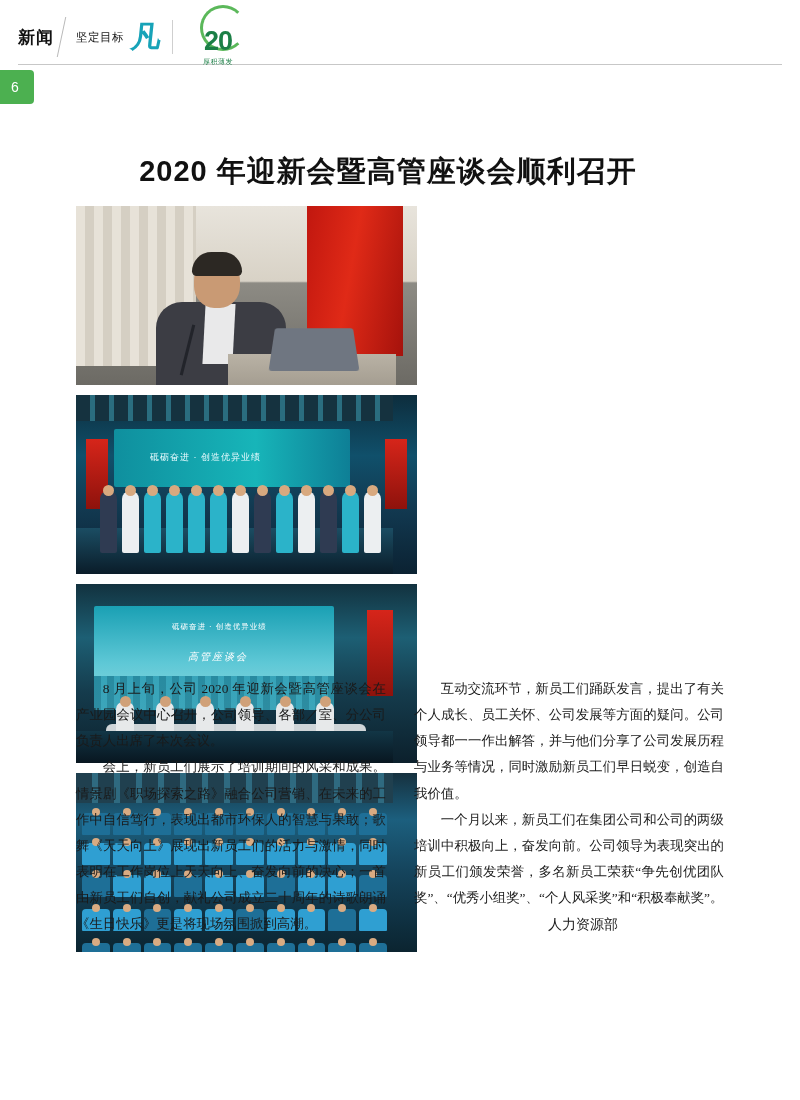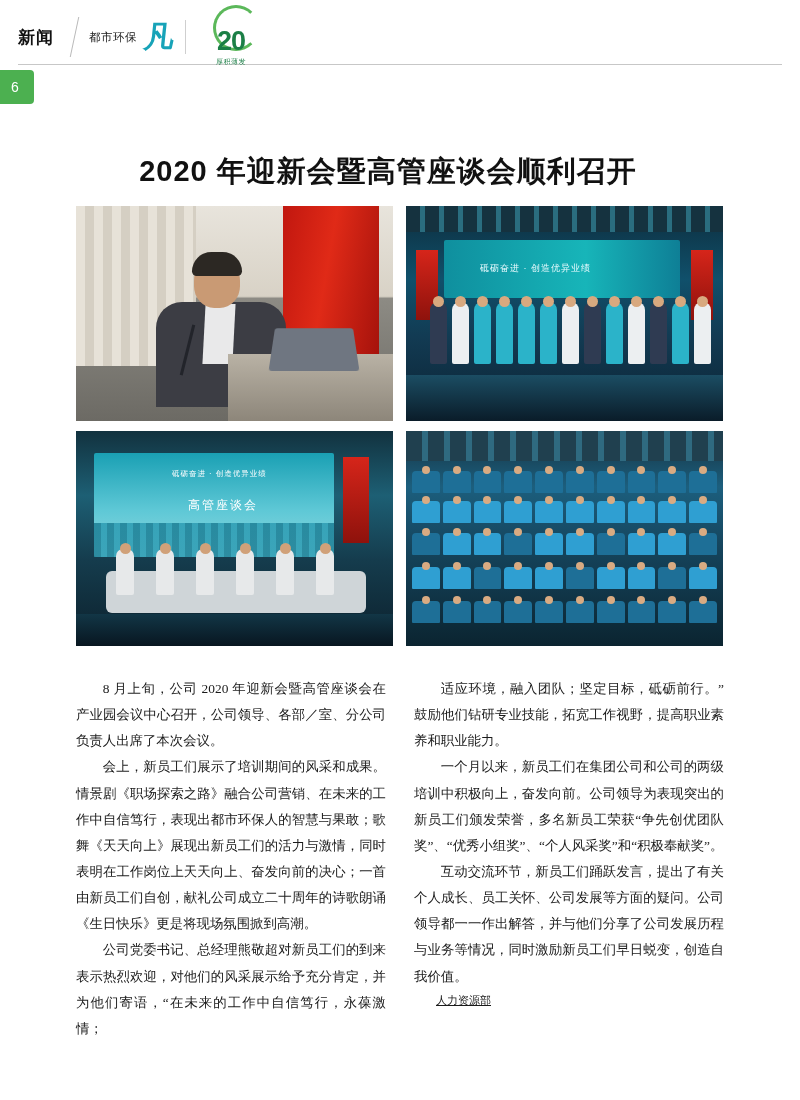--- a/index.html
+++ b/index.html
@@ -30,21 +30,21 @@
     display: flex;
     align-items: center;
     height: 46px;
   }
   .section-label {
     font-family: "Liberation Sans", sans-serif;
     font-weight: bold;
     font-size: 17px;
     color: #111;
     letter-spacing: 1px;
-    padding-right: 20px;
+    padding-right: 7px;
   }
   .header-divider {
     width: 1px;
     height: 40px;
     background: #b9b9b9;
     transform: skewX(-12deg);
     margin-right: 14px;
   }
   .brand-block {
     display: flex;
@@ -159,24 +159,25 @@
     position: absolute;
     left: 76px;
     top: 206px;
     width: 648px;
     display: flex;
     flex-wrap: wrap;
     gap: 10px 13px;
   }
   .photo {
     width: 317px;
-    height: 215px;
+    height: 179px;
     position: relative;
     overflow: hidden;
     background: #2a2a2a;
+    padding-left: 24px;
   }
 
   
   .ph1 { background: linear-gradient(180deg,#e8e4dc 0%, #d8d2c6 42%, #8d8b84 43%, #6c6a64 100%); }
   .ph1 .flag {
     position: absolute; right: 14px; top: 0; width: 96px; height: 150px;
     background: linear-gradient(100deg,#c1170f 0%, #e02a17 45%, #a5120c 100%);
   }
   .ph1 .curtain {
     position:absolute; left:0; top:0; width:120px; height:160px;
@@ -254,22 +255,22 @@
   .ph3 .bigscreen-city {
     position:absolute; left:18px; top:92px; width:240px; height:34px;
     background: repeating-linear-gradient(90deg,#1c7f96 0 7px,#2d9cb3 7px 13px);
     opacity:.85;
   }
   .ph3 .bigscreen-txt {
     position:absolute; left:96px; top:38px; color:#ffffff; font-size:7.5px;
     font-family:"Liberation Sans",sans-serif; letter-spacing:1px;
   }
   .ph3 .bigscreen-txt2 {
-    position:absolute; left:112px; top:66px; color:#ffffff; font-size:12px;
-    font-family:"Liberation Sans",sans-serif; letter-spacing:2px;
+    position:absolute; left:112px; top:66px; color:#ffffff; font-size:10px;
+    font-family:"Liberation Sans",sans-serif; letter-spacing:2px;font-style:italic;
   }
   .ph3 .flagR2 {
     position:absolute; right: 24px; top: 26px; width: 26px; height: 86px;
     background: linear-gradient(180deg,#d6251a,#8e120c);
   }
   .ph3 .sofa {
     position:absolute; left: 30px; top: 140px; width: 260px; height: 42px;
     background: #cfd5d8; border-radius: 6px;
   }
   .ph3 .panelists { position:absolute; left: 40px; top: 118px; display:flex; gap: 22px; }
@@ -321,36 +322,35 @@
     color: #1a1a1a;
     text-align: justify;
     font-family: "Liberation Serif", "DejaVu Serif", serif;
   }
   .col p {
     margin: 0;
     text-indent: 2em;
   }
   .signature {
     margin-top: 14px;
-    text-align: left;
-    font-size: 11px;
+    text-align: center;
+    font-size: 14px;
     color: #1a1a1a;
     text-indent: 0;
-    text-decoration: underline;
   }
 </style>
 </head>
 <body>
 
 <div class="page-header">
   <div class="header-inner">
     <div class="section-label">新闻</div>
     <div class="header-divider"></div>
     <div class="brand-block">
-      <div class="brand-cn">都市环保</div>
+      <div class="brand-cn">坚定目标</div>
       <div class="brand-mark">凡</div>
     </div>
     <div class="brand-sep"></div>
     <div class="anniv">
       <div class="anniv-ring"></div>
       <div class="anniv-num">20</div>
       <div class="anniv-sub">厚积薄发</div>
     </div>
   </div>
   <div class="header-rule"></div>
@@ -483,21 +483,19 @@
       </div>
     </div>
   </div>
 
 </div>
 
 <div class="body-cols">
   <div class="col">
     <p>8 月上旬，公司 2020 年迎新会暨高管座谈会在产业园会议中心召开，公司领导、各部／室、分公司负责人出席了本次会议。</p>
     <p>会上，新员工们展示了培训期间的风采和成果。情景剧《职场探索之路》融合公司营销、在未来的工作中自信笃行，表现出都市环保人的智慧与果敢；歌舞《天天向上》展现出新员工们的活力与激情，同时表明在工作岗位上天天向上、奋发向前的决心；一首由新员工们自创，献礼公司成立二十周年的诗歌朗诵《生日快乐》更是将现场氛围掀到高潮。</p>
-    <p>公司党委书记、总经理熊敬超对新员工们的到来表示热烈欢迎，对他们的风采展示给予充分肯定，并为他们寄语，“在未来的工作中自信笃行，永葆激情；</p>
   </div>
   <div class="col">
-    <p>适应环境，融入团队；坚定目标，砥砺前行。”鼓励他们钻研专业技能，拓宽工作视野，提高职业素养和职业能力。</p>
+    <p>互动交流环节，新员工们踊跃发言，提出了有关个人成长、员工关怀、公司发展等方面的疑问。公司领导都一一作出解答，并与他们分享了公司发展历程与业务等情况，同时激励新员工们早日蜕变，创造自我价值。</p>
     <p>一个月以来，新员工们在集团公司和公司的两级培训中积极向上，奋发向前。公司领导为表现突出的新员工们颁发荣誉，多名新员工荣获“争先创优团队奖”、“优秀小组奖”、“个人风采奖”和“积极奉献奖”。</p>
-    <p>互动交流环节，新员工们踊跃发言，提出了有关个人成长、员工关怀、公司发展等方面的疑问。公司领导都一一作出解答，并与他们分享了公司发展历程与业务等情况，同时激励新员工们早日蜕变，创造自我价值。</p>
     <p class="signature">人力资源部</p>
   </div>
 </div>
 
 </body></html>

